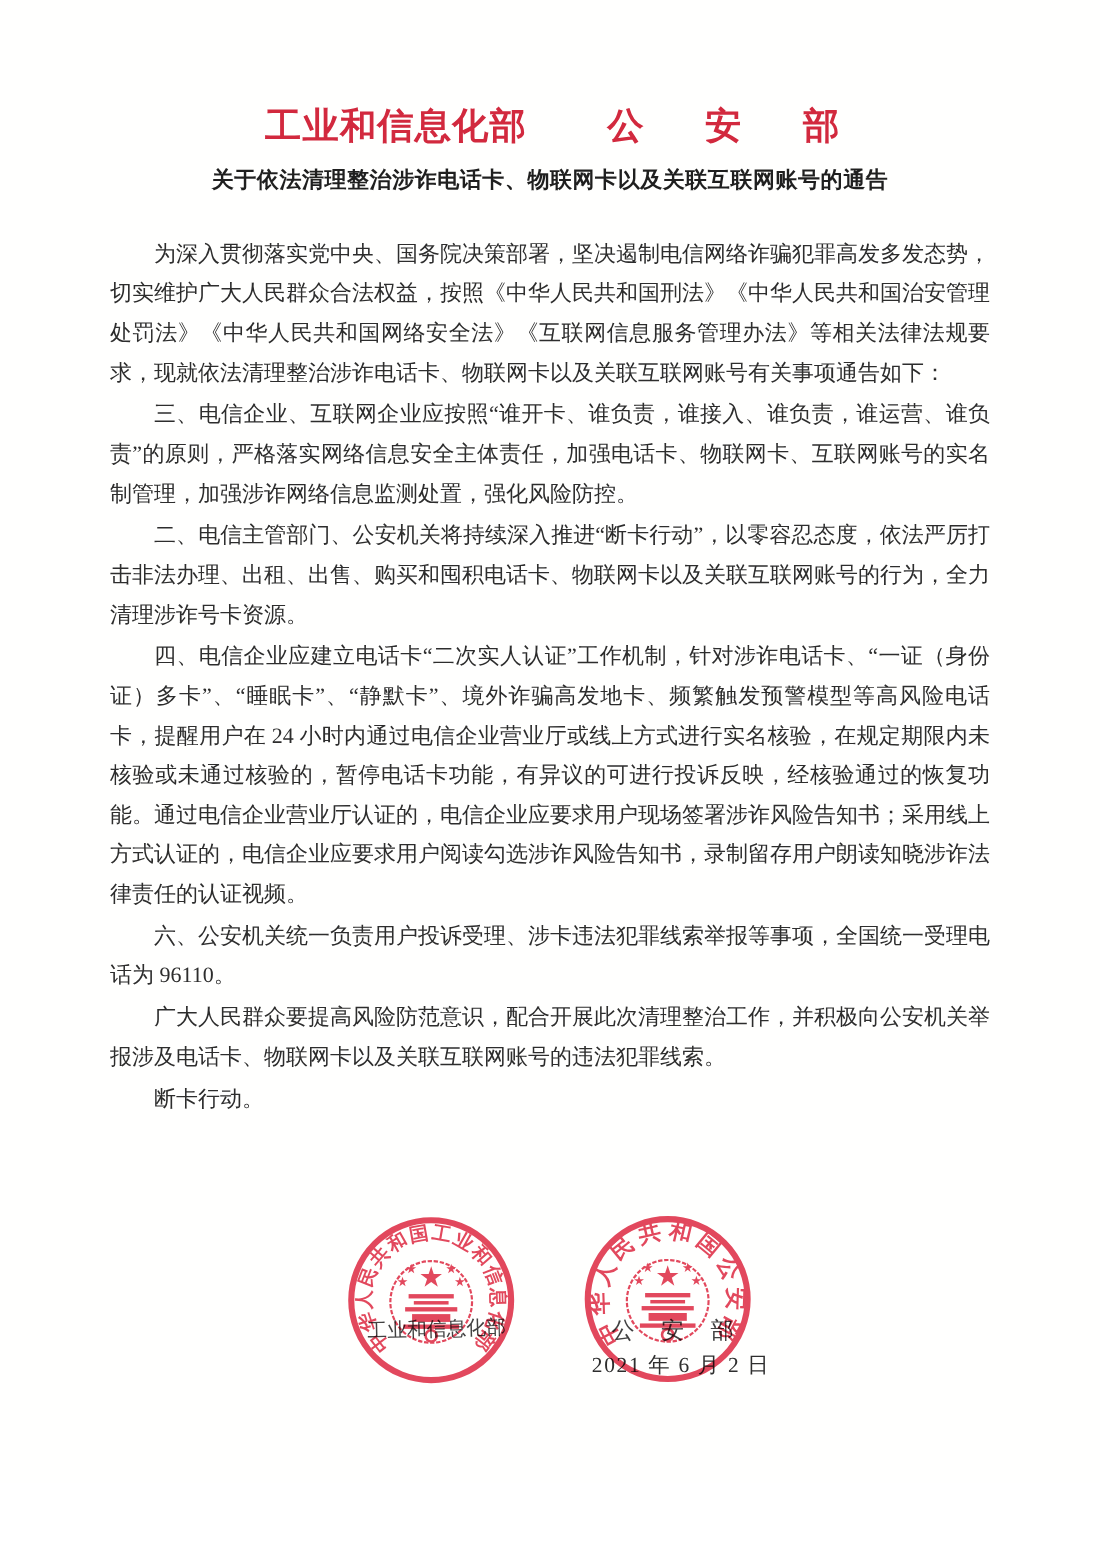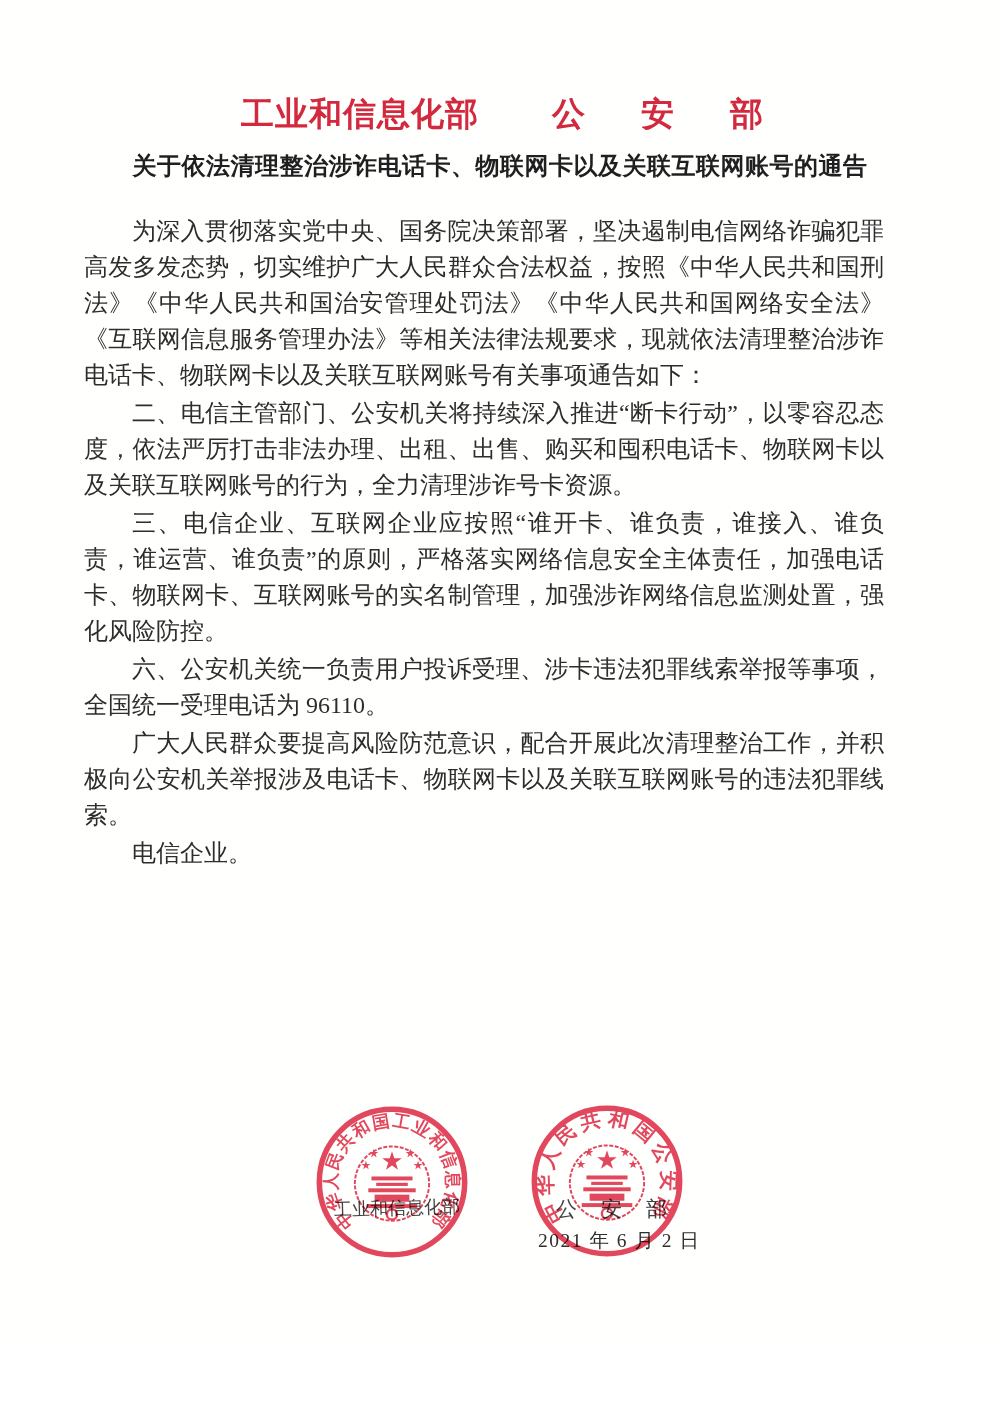--- a/index.html
+++ b/index.html
@@ -23,32 +23,32 @@
   }
   .ministry-left { left: 241px; letter-spacing: 1px; }
   .ministry-right { left: 552px; letter-spacing: 56px; }
   
   .doc-title {
     position: absolute;
     top: 150px;
     left: 0;
     width: 1000px;
     text-align: center;
-    font-size: 24px;
+    font-size: 20px;
     font-weight: bold;
     color: #1f1f1f;
     letter-spacing: 0.5px;
   }
   
   .doc-body {
     position: absolute;
     top: 213px;
-    left: 84px;
+    left: 100px;
     width: 800px;
-    font-size: 24px;
+    font-size: 20px;
     line-height: 36px;
     color: #2d2d2d;
     text-align: justify;
   }
   .doc-body p {
     text-indent: 2em;
     margin: 0 0 2px 0;
   }
   
   .seal-svg {
@@ -78,25 +78,26 @@
 
 <div class="page">
 
   <div class="ministry ministry-left">工业和信息化部</div>
   <div class="ministry ministry-right">公安部</div>
 
   <h1 class="doc-title">关于依法清理整治涉诈电话卡、物联网卡以及关联互联网账号的通告</h1>
 
   <main class="doc-body">
     <p>为深入贯彻落实党中央、国务院决策部署，坚决遏制电信网络诈骗犯罪高发多发态势，切实维护广大人民群众合法权益，按照《中华人民共和国刑法》《中华人民共和国治安管理处罚法》《中华人民共和国网络安全法》《互联网信息服务管理办法》等相关法律法规要求，现就依法清理整治涉诈电话卡、物联网卡以及关联互联网账号有关事项通告如下：</p>
+    <p>三、电信企业、互联网企业应按照“谁开卡、谁负责，谁接入、谁负责，谁运营、谁负责”的原则，严格落实网络信息安全主体责任，加强电话卡、物联网卡、互联网账号的实名制管理，加强涉诈网络信息监测处置，强化风险防控。</p>
     <p>二、电信主管部门、公安机关将持续深入推进“断卡行动”，以零容忍态度，依法严厉打击非法办理、出租、出售、购买和囤积电话卡、物联网卡以及关联互联网账号的行为，全力清理涉诈号卡资源。</p>
-    <p>三、电信企业、互联网企业应按照“谁开卡、谁负责，谁接入、谁负责，谁运营、谁负责”的原则，严格落实网络信息安全主体责任，加强电话卡、物联网卡、互联网账号的实名制管理，加强涉诈网络信息监测处置，强化风险防控。</p>
+    <p>四、电信企业应建立电话卡“二次实人认证”工作机制，针对涉诈电话卡、“一证（身份证）多卡”、“睡眠卡”、“静默卡”、境外诈骗高发地卡、频繁触发预警模型等高风险电话卡，提醒用户在 24 小时内通过电信企业营业厅或线上方式进行实名核验，在规定期限内未核验或未通过核验的，暂停电话卡功能，有异议的可进行投诉反映，经核验通过的恢复功能。通过电信企业营业厅认证的，电信企业应要求用户现场签署涉诈风险告知书；采用线上方式认证的，电信企业应要求用户阅读勾选涉诈风险告知书，录制留存用户朗读知晓涉诈法律责任的认证视频。</p>
     <p>六、公安机关统一负责用户投诉受理、涉卡违法犯罪线索举报等事项，全国统一受理电话为 96110。</p>
     <p>广大人民群众要提高风险防范意识，配合开展此次清理整治工作，并积极向公安机关举报涉及电话卡、物联网卡以及关联互联网账号的违法犯罪线索。</p>
-    <p>电信企业。</p>
+    <p>断卡行动。</p>
   </main>
 
   <div class="sig sig-left">工业和信息化部</div>
   <div class="sig sig-right">公安部</div>
   <div class="sig seal-date">2021 年 6 月 2 日</div>
 
   <svg class="seal-svg seal-left-svg" width="158" height="158" viewBox="0 0 200 200">
     <defs>
       <polygon id="star5" points="0,-1 0.225,-0.309 0.951,-0.309 0.363,0.118 0.588,0.809 0,0.382 -0.588,0.809 -0.363,0.118 -0.951,-0.309 -0.225,-0.309"></polygon>
       <path id="ringL" d="M 55 153.62 A 70 70 0 1 1 145 153.62" fill="none"></path>

